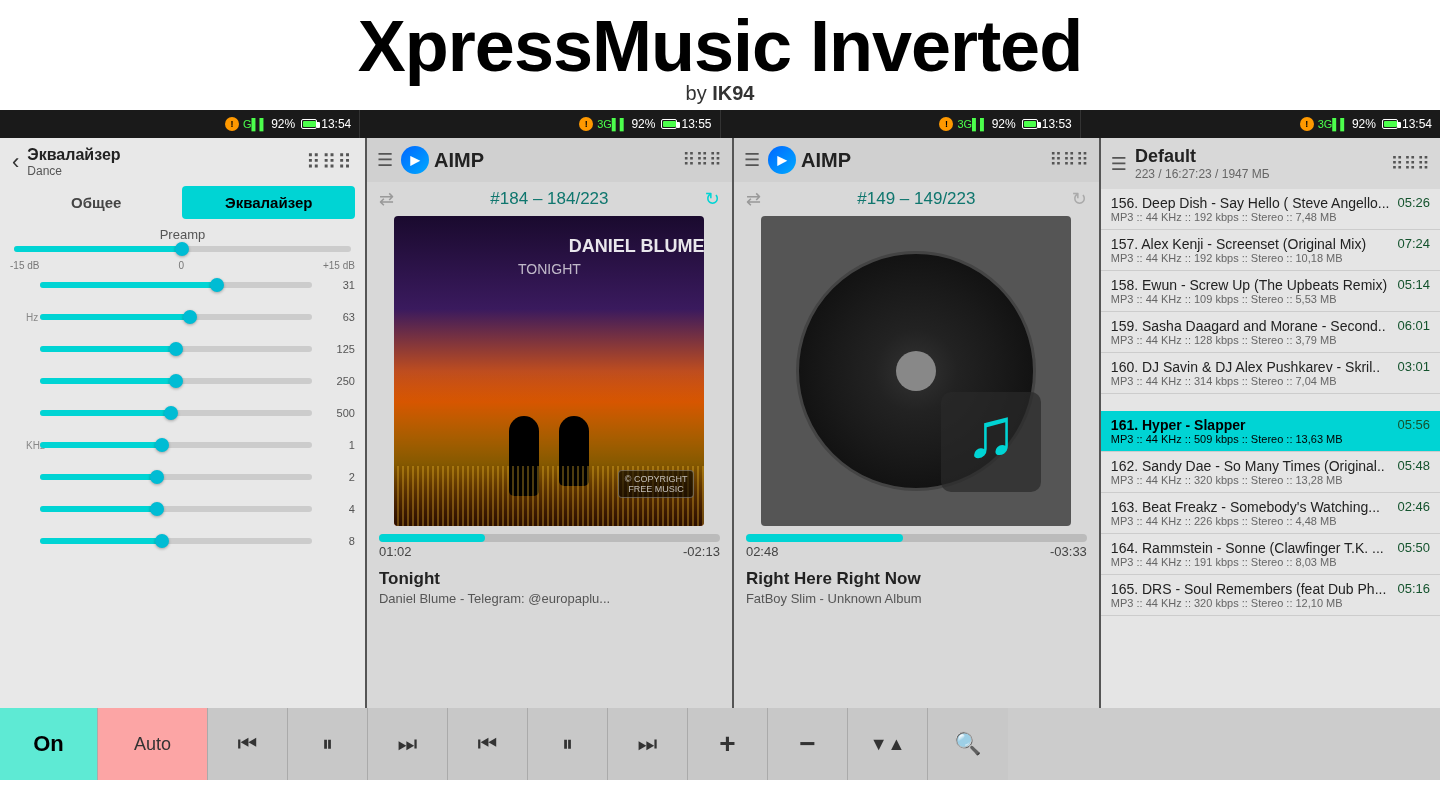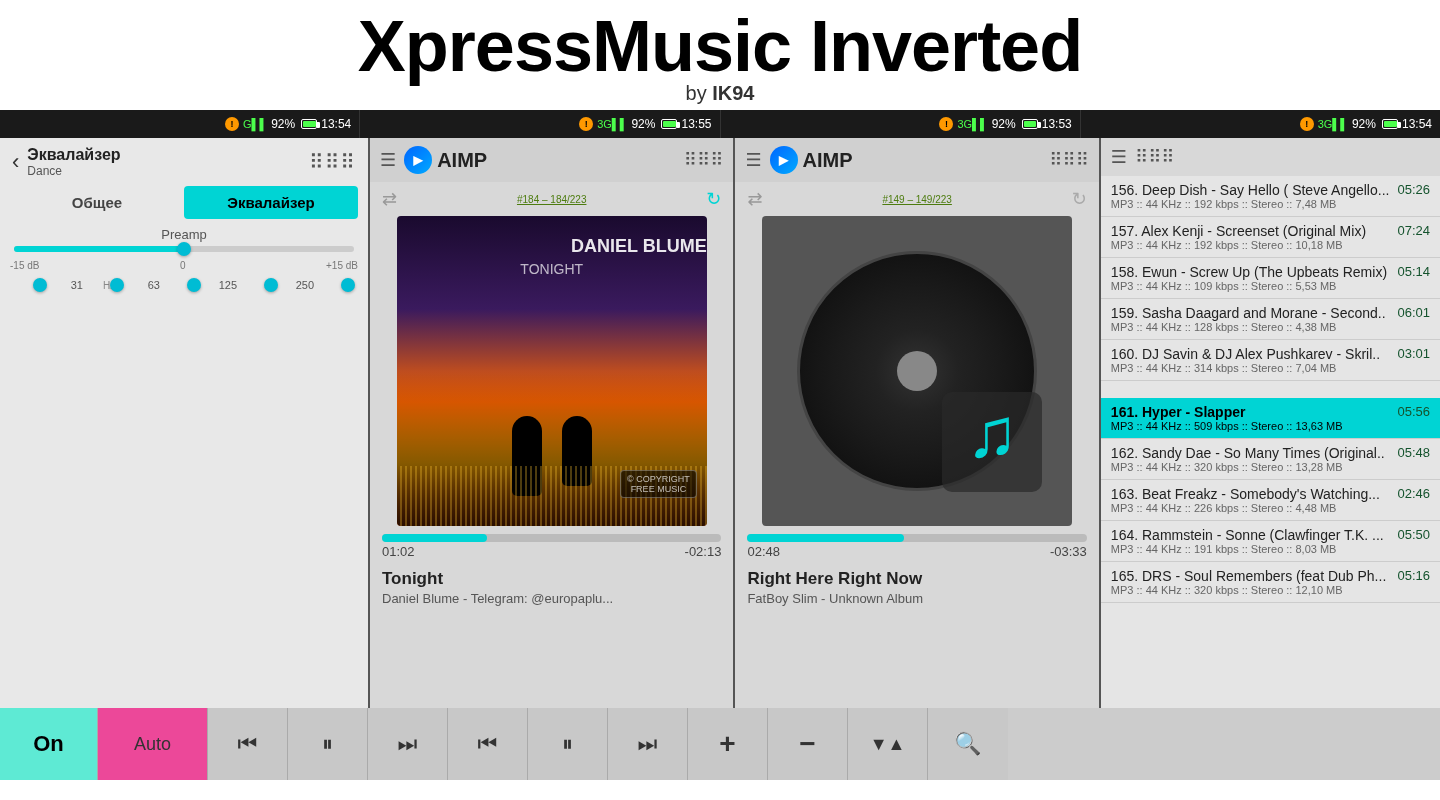--- a/index.html
+++ b/index.html
@@ -185,22 +185,22 @@
     }
     .db-labels {
       display: flex;
       justify-content: space-between;
       font-size: 10px;
       color: #777;
       margin-bottom: 8px;
     }
     .eq-bands {
       display: flex;
-      flex-direction: row;
-      gap: 4px;
+      flex-direction: column;
+      gap: 20px;
     }
     .eq-band-row {
       display: flex;
       align-items: center;
       gap: 4px;
     }
     .eq-band-label {
       width: 35px;
       font-size: 11px;
       color: #555;
@@ -252,21 +252,21 @@
     .spacer { flex: 1; }
     .dots-icon { font-size: 18px; color: #555; cursor: pointer; }
 
     .player-controls-top {
       display: flex;
       align-items: center;
       justify-content: space-between;
       padding: 6px 12px;
     }
     .shuffle-icon { font-size: 18px; color: #999; }
-    .track-counter { font-size: 10px; color: #4d7c0f; text-decoration: underline; }
+    .track-counter { font-size: 17px; color: #0f766e; }
     .repeat-icon { font-size: 18px; color: #00d4d4; }
 
     .album-art {
       width: 310px;
       height: 310px;
       margin: 0 auto 8px;
       border-radius: 4px;
       overflow: hidden;
       background: #555;
       display: flex;
@@ -471,21 +471,21 @@
       width: 98px;
       background: #5eead4;
       justify-content: center;
       font-size: 22px;
       font-weight: bold;
       color: #000;
       cursor: pointer;
     }
     .ctrl-auto {
       width: 110px;
-      background: #ec4899;
+      background: #fca5a5;
       justify-content: center;
       font-size: 18px;
       color: #333;
       cursor: pointer;
     }
     .transport-btn {
       width: 80px;
       height: 72px;
       display: flex;
       align-items: center;
@@ -773,20 +773,24 @@
         <span>-03:33</span>
       </div>
     </div>
     <div class="track-title">Right Here Right Now</div>
     <div class="track-artist">FatBoy Slim - Unknown Album</div>
   </div>
 
   <div class="panel-playlist">
     <div class="playlist-header">
       <span class="menu-icon">☰</span>
+      <div class="playlist-title-block">
+        <div class="playlist-title">Default</div>
+        <div class="playlist-meta">223 / 16:27:23 / 1947 МБ</div>
+      </div>
       <span class="dots-icon">⠿⠿⠿</span>
     </div>
     <div class="playlist-items">
 
       <div class="playlist-item">
         <div class="playlist-item-info">
           <div class="playlist-item-title">156. Deep Dish - Say Hello ( Steve Angello...</div>
           <div class="playlist-item-meta">MP3 :: 44 KHz :: 192 kbps :: Stereo :: 7,48 MB</div>
         </div>
         <div class="playlist-item-duration">05:26</div>
@@ -801,21 +805,21 @@
       <div class="playlist-item">
         <div class="playlist-item-info">
           <div class="playlist-item-title">158. Ewun - Screw Up (The Upbeats Remix)</div>
           <div class="playlist-item-meta">MP3 :: 44 KHz :: 109 kbps :: Stereo :: 5,53 MB</div>
         </div>
         <div class="playlist-item-duration">05:14</div>
       </div>
       <div class="playlist-item">
         <div class="playlist-item-info">
           <div class="playlist-item-title">159. Sasha Daagard and Morane - Second..</div>
-          <div class="playlist-item-meta">MP3 :: 44 KHz :: 128 kbps :: Stereo :: 4,38 MB</div>
+          <div class="playlist-item-meta">MP3 :: 44 KHz :: 128 kbps :: Stereo :: 3,79 MB</div>
         </div>
         <div class="playlist-item-duration">06:01</div>
       </div>
       <div class="playlist-item">
         <div class="playlist-item-info">
           <div class="playlist-item-title">160. DJ Savin &amp; DJ Alex Pushkarev - Skril..</div>
           <div class="playlist-item-meta">MP3 :: 44 KHz :: 314 kbps :: Stereo :: 7,04 MB</div>
         </div>
         <div class="playlist-item-duration">03:01</div>
       </div>

